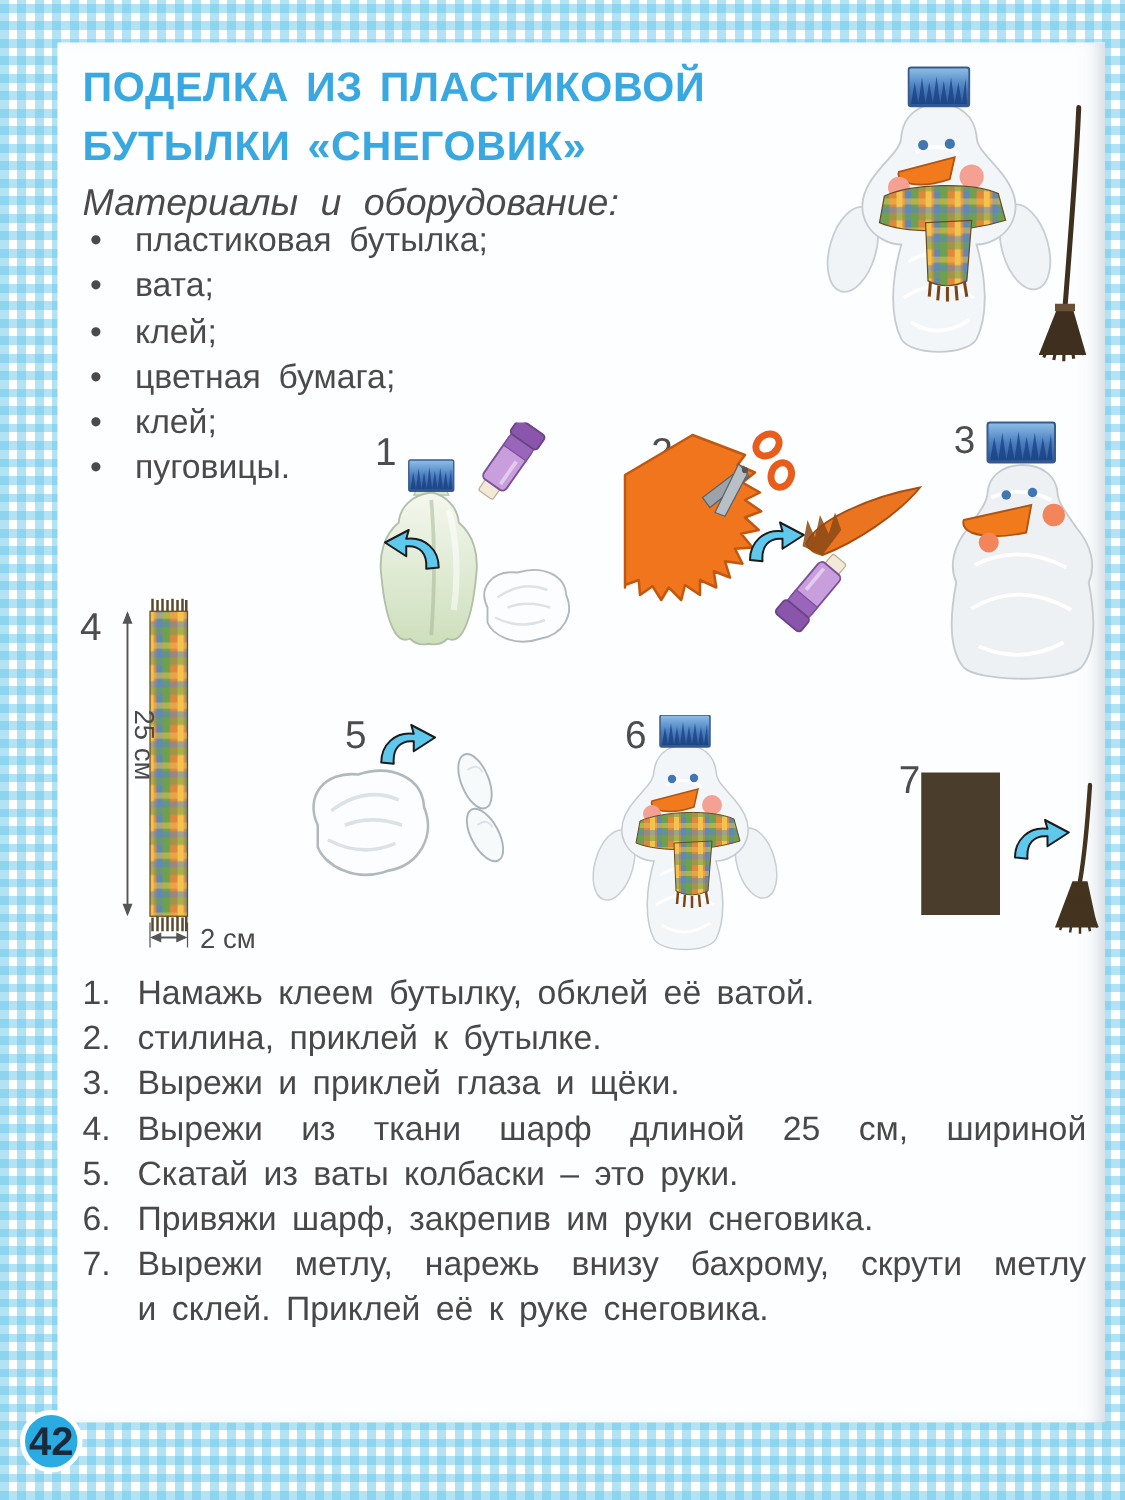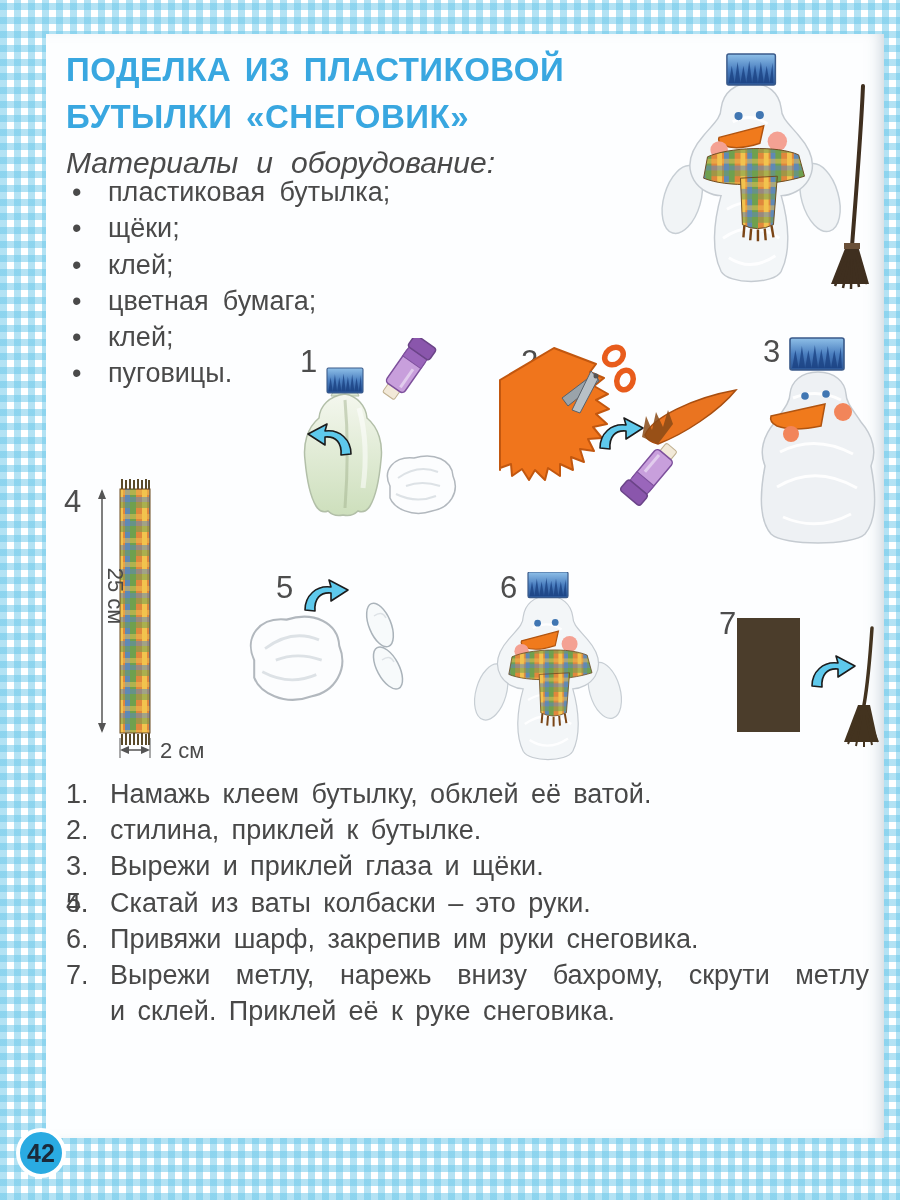--- a/index.html
+++ b/index.html
@@ -18,21 +18,21 @@
   .materials-list{left:72px;top:174px;margin:0;padding:0;list-style:none;}
   .materials-list li{position:relative;padding-left:36px;font-size:27px;line-height:36.3px;color:#4a4a4a;word-spacing:.25em;}
   .materials-list li::before{content:"\2022";position:absolute;left:0;top:0;color:#4a4a4a;}
   .step-num{font-size:31px;color:#4d4d4d;}
   .instructions{left:66px;top:776px;width:803px;margin:0;padding:0;list-style:none;}
   .instructions li{position:relative;padding-left:44px;font-size:27px;line-height:36.2px;color:#484848;}
   .instructions .num{position:absolute;left:0;top:0;}
   .line{display:block;word-spacing:.18em;}
   .line.j{text-align:justify;text-align-last:justify;word-spacing:.1em;}
   .badge{left:16px;top:1128px;width:42px;height:42px;border-radius:50%;background:#2aabe2;
-    border:4px solid #ffffff;color:#1b2a3a;font-size:25px;font-weight:bold;line-height:42px;text-align:center;}
+    border:4px solid #ffffff;color:#1b2a3a;font-size:32px;font-weight:bold;line-height:42px;text-align:center;}
   svg text{font-family:"Liberation Sans",sans-serif;}
 </style>
 </head>
 <body>
 
 <div class="page">
 
   <svg width="0" height="0" style="position:absolute" aria-hidden="true">
     <defs>
       <linearGradient id="capGrad" x1="0" y1="0" x2="0" y2="1">
@@ -92,21 +92,21 @@
   <div class="content"></div>
 
   <div class="abs title">
     <div>ПОДЕЛКА ИЗ ПЛАСТИКОВОЙ</div>
     <div>БУТЫЛКИ «СНЕГОВИК»</div>
   </div>
 
   <div class="abs materials-heading">Материалы и оборудование:</div>
   <ul class="abs materials-list">
     <li>пластиковая  бутылка;</li>
-    <li>щёки;</li>
+    <li>вата;</li>
     <li>клей;</li>
     <li>цветная  бумага;</li>
     <li>клей;</li>
     <li>пуговицы.</li>
   </ul>
 
   <svg class="abs" style="left:645px;top:44px" width="245" height="282" viewBox="0 0 245 282">
     <g>
       <path d="M218,42 C216,90 211,150 207,202" stroke="#3f2f1f" stroke-width="4" fill="none" stroke-linecap="round"></path>
       <path d="M201,202 L213,202 L224,240 L186,240 Z" fill="#3f2f1f"></path>
@@ -219,20 +219,21 @@
     <li>
       <span class="num">2.</span>
       <span class="line">стилина,  приклей  к  бутылке.</span>
     </li>
     <li>
       <span class="num">3.</span>
       <span class="line">Вырежи  и  приклей  глаза  и  щёки.</span>
     </li>
     <li>
       <span class="num">4.</span>
+      <span class="line j">Вырежи из ткани шарф длиной 25 см, шириной</span>
     </li>
     <li>
       <span class="num">5.</span>
       <span class="line">Скатай  из  ваты  колбаски  –  это  руки.</span>
     </li>
     <li>
       <span class="num">6.</span>
       <span class="line">Привяжи  шарф,  закрепив  им  руки  снеговика.</span>
     </li>
     <li>

